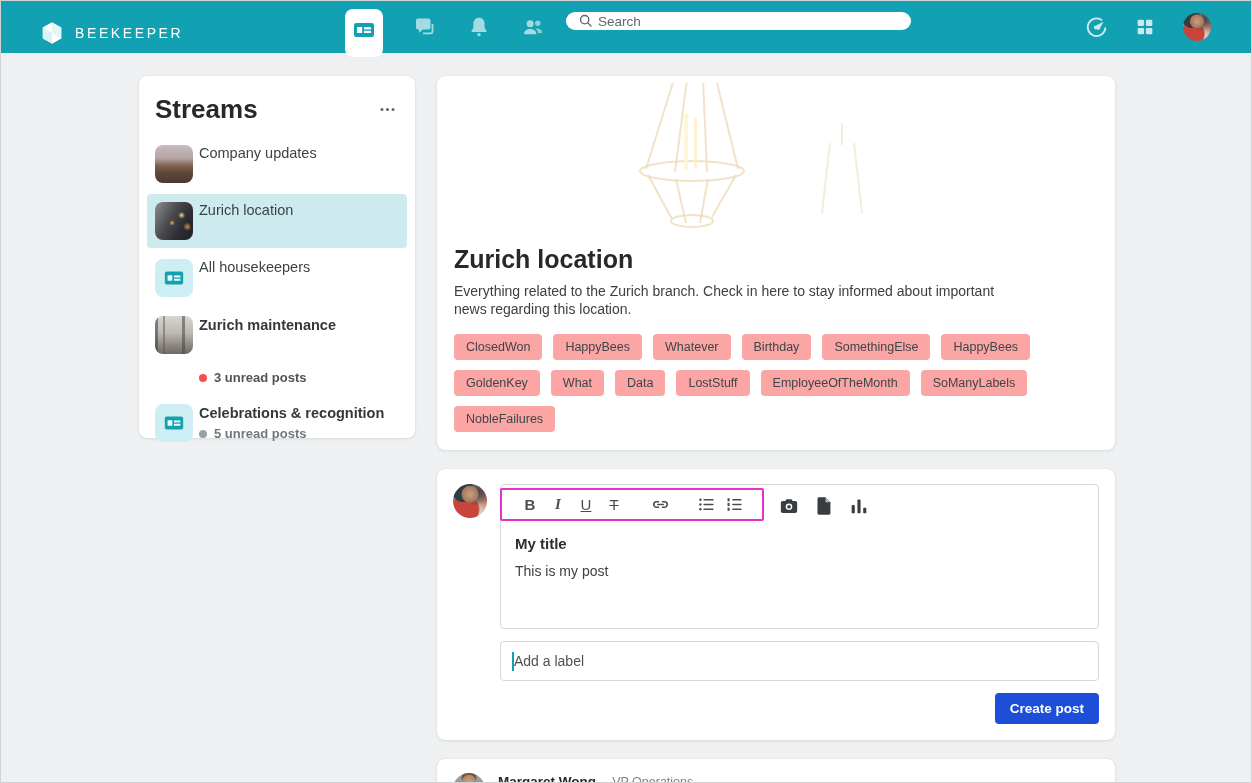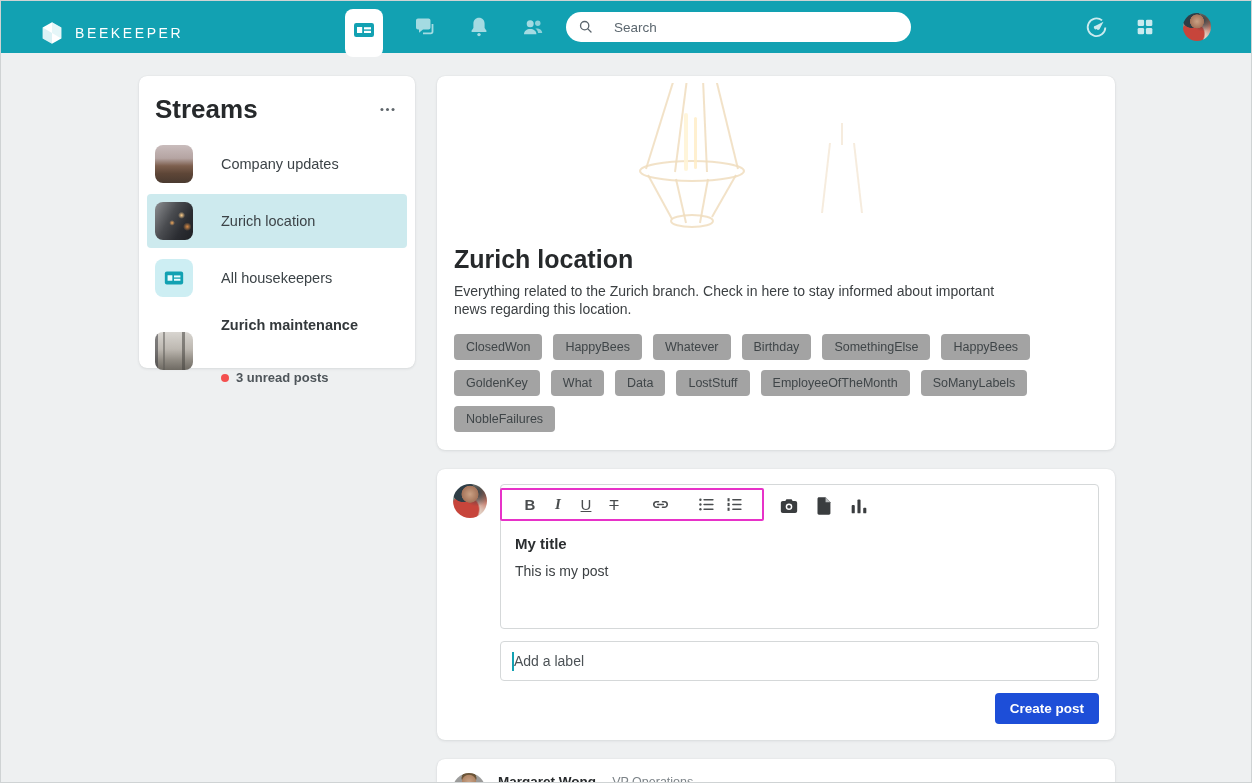--- a/index.html
+++ b/index.html
@@ -7,21 +7,21 @@
   body { font-family:"Liberation Sans","DejaVu Sans",sans-serif; background:#eef0f1; position:relative; overflow:hidden; border:1px solid #cfd3d4; }
 
   
   .header { position:absolute; top:0; left:0; width:100%; height:52px; background:#12a1b2; z-index:5; }
   .logo { position:absolute; left:38px; top:6px; height:52px; display:flex; align-items:center; gap:10px; }
   .logo-text { color:#fff; font-size:14px; letter-spacing:2.6px; font-weight:500; }
   .nav { position:absolute; left:344px; top:0; height:52px; display:flex; align-items:center; gap:30px; }
   .nav-icon { width:24px; height:24px; color:rgba(255,255,255,.62); display:flex; align-items:center; justify-content:center; cursor:pointer; }
   .nav-tab-active { width:38px; height:48px; margin-top:8px; align-self:flex-start; background:#fff; border-radius:8px; display:flex; align-items:flex-start; justify-content:center; padding-top:9px; color:#12a1b2; cursor:pointer; }
   .nav-tab-active svg { width:24px; height:24px; }
-  .search-pill { position:absolute; left:565px; top:11px; width:345px; height:30px; background:#fff; border-radius:15px; display:flex; align-items:center; padding:0 12px; gap:20px; }
+  .search-pill { position:absolute; left:565px; top:11px; width:345px; height:18px; background:#fff; border-radius:15px; display:flex; align-items:center; padding:0 12px; gap:4px; }
   .search-pill input { border:none; outline:none; flex:1; font-size:13.5px; color:#333; font-family:inherit; background:transparent; }
   .search-pill input::placeholder { color:#5c676f; }
   .header-right { position:absolute; right:0; top:0; height:52px; display:flex; align-items:center; gap:26px; padding-right:40px; }
   .hr-icon { width:23px; height:23px; color:rgba(255,255,255,.78); cursor:pointer; }
   .avatar { border-radius:50%; overflow:hidden; flex:none; cursor:pointer;
     background:
       radial-gradient(circle at 50% 30%, #caa184 0%, #a5745a 28%, transparent 30%),
       radial-gradient(circle at 30% 20%, #2e3d46 0%, #2e3d46 30%, transparent 32%),
       radial-gradient(circle at 70% 25%, #37424a 0%, transparent 40%),
       radial-gradient(circle at 35% 75%, #c7453b 0%, #c7453b 40%, transparent 45%),
@@ -34,25 +34,25 @@
       radial-gradient(circle at 50% 28%, #c9a387 0%, #b08666 24%, transparent 27%),
       radial-gradient(ellipse 12px 10px at 50% 16%, #6b5538 0%, #6b5538 60%, transparent 65%),
       radial-gradient(ellipse 16px 12px at 50% 78%, #1f1f22 0%, #1f1f22 70%, transparent 75%),
       linear-gradient(180deg, #a3a3a2 0%, #8f8f8e 60%, #6f6f6e 100%); }
 
   
   .layout { position:absolute; top:75px; left:138px; width:976px; display:flex; gap:22px; }
   .card { background:#fff; border-radius:8px; box-shadow:0 1px 3px rgba(40,50,55,.10), 0 0 1px rgba(40,50,55,.12); }
 
   
-  .sidebar { width:276px; flex:none; height:292px; padding:14px 8px 12px; }
+  .sidebar { width:276px; flex:none; height:362px; padding:14px 8px 12px; }
   .sb-head { display:flex; align-items:center; justify-content:space-between; padding:4px 8px 12px; }
   .sb-title { font-size:26px; font-weight:700; color:#26292b; }
   .dots-btn { color:#5f6а6d; color:#5f666b; cursor:pointer; width:24px; height:24px; display:flex; align-items:center; justify-content:center; }
-  .sb-item { display:flex; align-items:center; gap:28px; padding:8px; border-radius:4px; margin-bottom:3px; cursor:pointer; }
+  .sb-item { display:flex; align-items:flex-start; gap:6px; padding:8px; border-radius:4px; margin-bottom:3px; cursor:pointer; }
   .sb-item.active { background:#cdeaee; }
   .thumb { width:38px; height:38px; border-radius:8px; flex:none; }
   .thumb-company { background:linear-gradient(180deg,#c9bcbc 0%,#b5a4a2 35%,#7d5f4e 55%,#5e4637 75%,#4a3a30 100%); }
   .thumb-zurich { background:
       radial-gradient(circle 5px at 70% 35%, #ffcf8a, transparent 70%),
       radial-gradient(circle 4px at 45% 55%, #f2a95c, transparent 70%),
       radial-gradient(circle 6px at 85% 65%, #d98b45, transparent 70%),
       linear-gradient(120deg,#8d8f92 0%,#4a4c50 40%,#2b2d32 70%,#1e2024 100%); }
   .thumb-maint { background:
       linear-gradient(90deg, rgba(60,60,64,.55) 0 8%, transparent 8% 20%, rgba(90,88,84,.5) 20% 26%, transparent 26% 72%, rgba(70,68,64,.55) 72% 80%, transparent 80%),
@@ -82,21 +82,21 @@
       radial-gradient(ellipse 28px 46px at 478px 52px, rgba(255,212,142,.95) 0%, rgba(236,142,62,.45) 62%, transparent 76%),
       radial-gradient(ellipse 30px 50px at 514px 24px, rgba(255,216,152,.9), transparent 72%),
       radial-gradient(circle 16px at 558px 36px, rgba(255,192,112,.8), transparent 70%),
       radial-gradient(circle 15px at 642px 92px, rgba(204,122,62,.55), transparent 70%),
       linear-gradient(97deg,#c6c8c9 0%,#babcbd 13%,#97999b 25%,#60646а 34%,#5e6266 34%,#3e434a 45%,#2f343b 55%,#464a51 66%,#2a2e34 76%,#3a3e44 88%,#23262b 100%); }
   .hero svg.cage { position:absolute; inset:0; width:100%; height:100%; }
   .stream-body { padding:0 10px; }
   .stream-title { font-size:25px; font-weight:700; color:#26292b; margin-top:16px; }
   .stream-desc { font-size:14px; color:#3c4043; line-height:1.32; margin-top:8px; max-width:565px; }
   .chips { margin-top:15px; display:flex; flex-wrap:wrap; gap:10px 11px; }
-  .chip { background:#a3a3a3; border-radius:4px; padding:6px 12px; font-size:12.5px; color:#3f4548; cursor:pointer; }
+  .chip { background:#fca5a5; border-radius:4px; padding:6px 12px; font-size:12.5px; color:#3f4548; cursor:pointer; }
 
   
   .composer { padding:15px 16px 16px; }
   .comp-row { display:flex; align-items:flex-start; gap:13px; }
   .editor-col { flex:1; }
   .editor-box { border:1px solid #d5d8d9; border-radius:4px; height:145px; position:relative; }
   .toolbar { display:flex; align-items:center; padding:7px 0 0 0; }
   .fmt-group { display:flex; align-items:center; border:2px solid #e732c8; border-radius:2px; padding:5px 14px; margin:-4px 0 0 -1px; gap:0; background:transparent; }
   .fmt-btn { width:28px; display:flex; align-items:center; justify-content:center; color:#4a4d4f; font-size:15px; cursor:pointer; }
   .fmt-btn + .fmt-btn { margin-left:0; }
@@ -253,20 +253,37 @@
       <span class="thumb thumb-maint"></span>
       <span>
         <span class="sb-label bold">Zurich maintenance</span>
         <span class="unread red">
           <span class="dot"></span>
           <span>3 unread posts</span>
         </span>
       </span>
     </div>
 
+    <div class="sb-item">
+      <span class="tile">
+        <svg viewBox="0 0 24 24">
+            <rect x="2" y="5" width="20" height="14" rx="2.2" fill="currentColor"></rect>
+            <rect x="5" y="9" width="5.2" height="6" fill="#eafcfe"></rect>
+            <rect x="12" y="9.2" width="7" height="2.2" fill="#eafcfe"></rect>
+            <rect x="12" y="12.8" width="7" height="2.2" fill="#eafcfe"></rect>
+          </svg>
+      </span>
+      <span>
+        <span class="sb-label bold">Celebrations &amp; recognition</span>
+        <span class="unread gray">
+          <span class="dot"></span>
+          <span>5 unread posts</span>
+        </span>
+      </span>
+    </div>
   </div>
 
   <div class="main">
 
     <div class="card stream-card">
       <div class="hero">
         <svg class="cage" viewBox="0 0 660 146">
           <g stroke="rgba(240,221,190,0.85)" stroke-width="2" fill="none">
             <line x1="228" y1="-4" x2="200" y2="86"></line>
             <line x1="241" y1="-4" x2="229" y2="89"></line>

